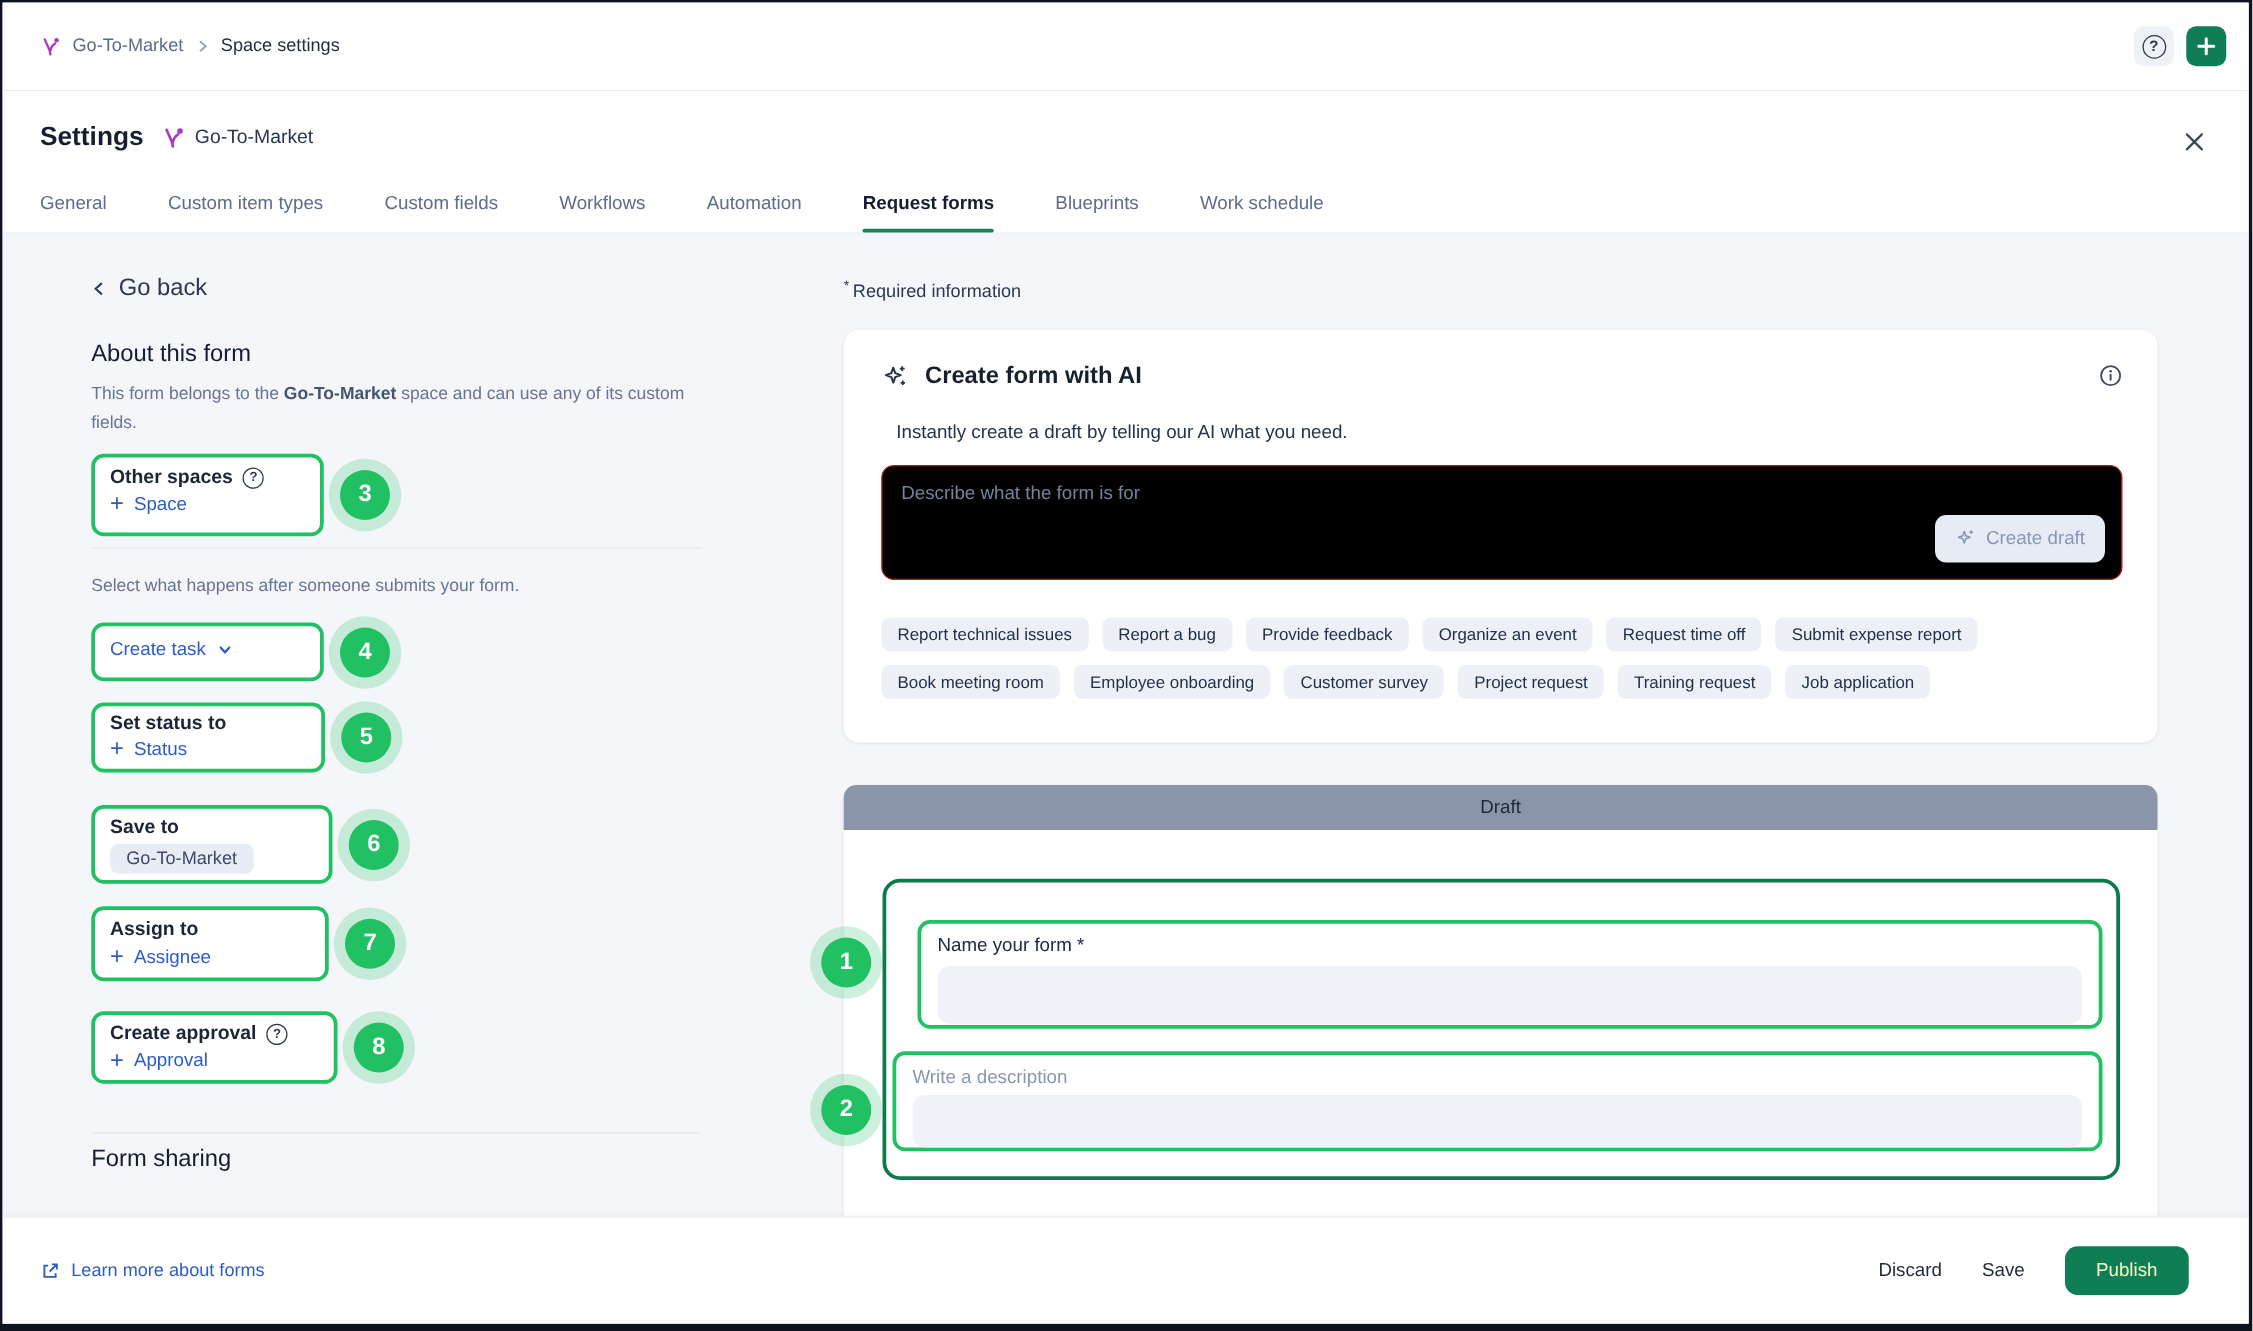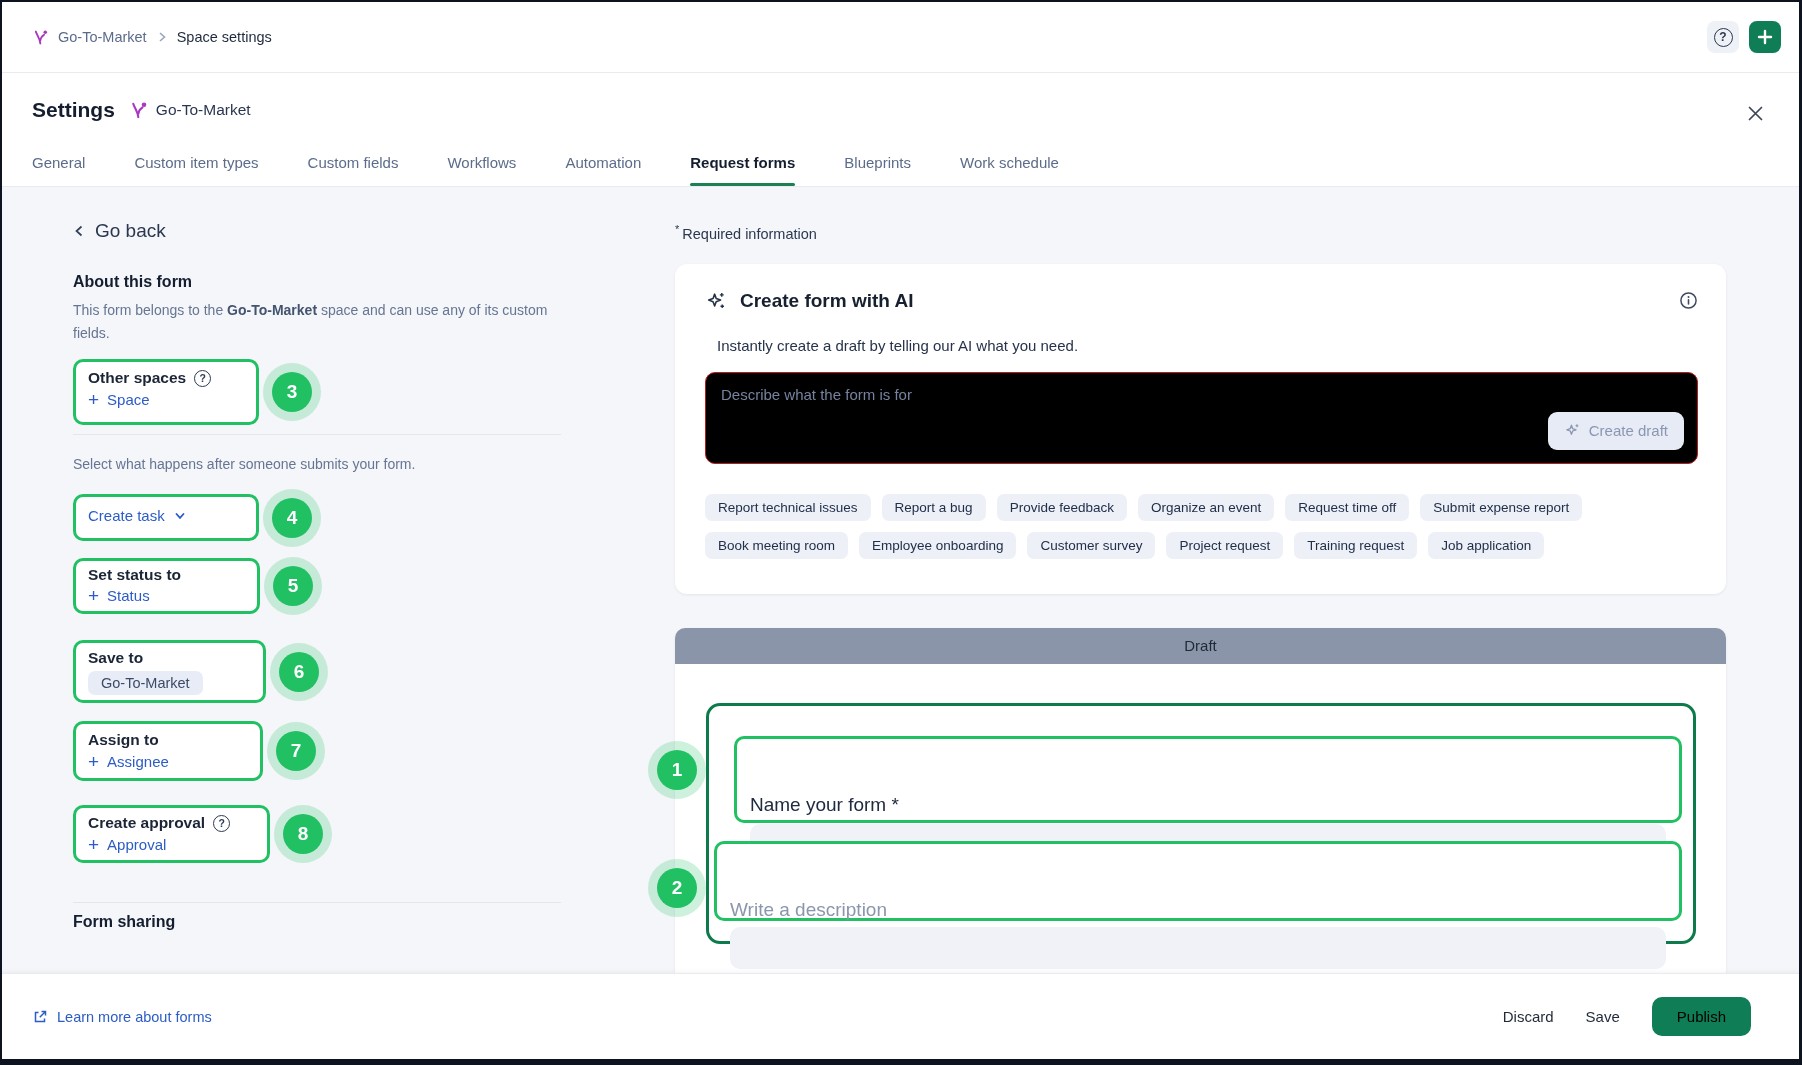--- a/index.html
+++ b/index.html
@@ -31,21 +31,21 @@
     align-items:center; justify-content:center; margin-top:6px;}
   .tabs{ position:absolute; left:30px; bottom:0; display:flex; gap:49px;}
   .tab{ font-size:15px; color:#5c6c8a; padding-bottom:15px; position:relative; cursor:pointer; white-space:nowrap;}
   .tab.active{ color:#141e30; font-weight:600;}
   .tab.active::after{ content:""; position:absolute; left:0; right:0; bottom:0; height:3.5px;
     background:#1c8052; border-radius:2px;}
   
   .content{ position:absolute; top:185px; bottom:86px; left:0; right:0; background:#f4f6f9; overflow:hidden;}
   .left-col{ position:absolute; left:0; top:0; width:620px; padding:33px 0 0 71px;}
   .go-back{ display:flex; align-items:center; gap:10px; font-size:19px; color:#2b3750; cursor:pointer; width:fit-content;}
-  .h-side{ font-size:16px; font-weight:700; color:#141e30; margin-top:31px;}
+  .h-side{ font-size:19px; font-weight:400; color:#141e30; margin-top:31px;}
   .side-desc{ margin-top:8px; font-size:14px; line-height:23px; color:#667593; width:478px;}
   .side-desc b{ color:#44536f;}
   .divider{ height:1px; background:#e3e6ed; width:488px; margin-top:9px;}
   
   .anno-box{ position:relative; background:#fff; border:3px solid #21c063; border-radius:10px;}
   .num-badge{ position:absolute; right:-56px; top:50%; transform:translateY(-50%);
     width:40px; height:40px; border-radius:50%; background:#21c063; color:#fff;
     font-size:19px; font-weight:700; display:flex; align-items:center; justify-content:center;
     box-shadow:0 0 0 9px rgba(33,192,99,0.22);}
   .box-label{ display:flex; align-items:center; gap:8px; font-size:15.5px; font-weight:600; color:#1b2536;}
@@ -86,36 +86,36 @@
   
   .draft-card{ margin-top:34px; border-radius:12px 12px 0 0; box-shadow:0 1px 3px rgba(16,24,40,0.07);}
   .draft-bar{ height:36px; background:#8b95a9; border-radius:10px 10px 0 0; display:flex;
     align-items:center; justify-content:center; font-size:15px; font-weight:500; color:#1f2937;}
   .draft-body{ background:#fff; height:312px; position:relative;}
   .outer-anno{ position:absolute; left:31px; right:30px; top:39px; height:241px;
     border:3px solid #0d7a4c; border-radius:14px;}
   .field-box{ position:absolute; background:#fff; border:3px solid #21c063; border-radius:10px; padding:9px 13px;}
   #fbox1{ left:25px; right:11px; top:30px; height:87px;}
   #fbox2{ left:5px; right:11px; top:135px; height:80px;}
-  .field-label{ font-size:19px; color:#202b40;margin-top:46px;}
+  .field-label{ font-size:15px; color:#202b40;}
   .field-label.ghost{ color:#8a96ad;}
   .field-input{ margin-top:8px; height:46px; background:#f0f2f8; border-radius:10px; cursor:text;}
   #fbox2 .field-input{ margin-top:6px; height:42px;}
   .draft-badge{ position:absolute; left:-52px; width:40px; height:40px; border-radius:50%;
     background:#21c063; color:#fff; font-size:19px; font-weight:700; display:flex; align-items:center;
     justify-content:center; box-shadow:0 0 0 9px rgba(33,192,99,0.22);}
   #badge1{ top:44px;} #badge2{ top:162px;}
   
   .footer{ position:absolute; left:0; right:0; bottom:0; height:86px; background:#fff;
     border-top:1px solid #e8eaef; box-shadow:0 -1px 5px rgba(16,24,40,0.05);
     display:flex; align-items:center; padding:0 48px 0 30px;}
   .learn-more{ display:flex; align-items:center; gap:9px; color:#2c5cc5; font-size:14.5px; cursor:pointer;}
   .footer-right{ margin-left:auto; display:flex; align-items:center; gap:32px;}
   .txt-btn{ font-size:15px; font-weight:500; color:#1f2937; cursor:pointer;}
-  .publish-btn{ background:#0f7e56; color:#000000; font-size:15px; font-weight:500; border-radius:10px;
+  .publish-btn{ background:#0f7e56; color:#fef9c3; font-size:15px; font-weight:500; border-radius:10px;
     height:39px; padding:0 25px; display:flex; align-items:center; cursor:pointer;}
   svg{ display:block;}
 </style>
 </head>
 <body>
 
 <div class="window">
 
   <div class="topbar">
     <div class="crumbs">

